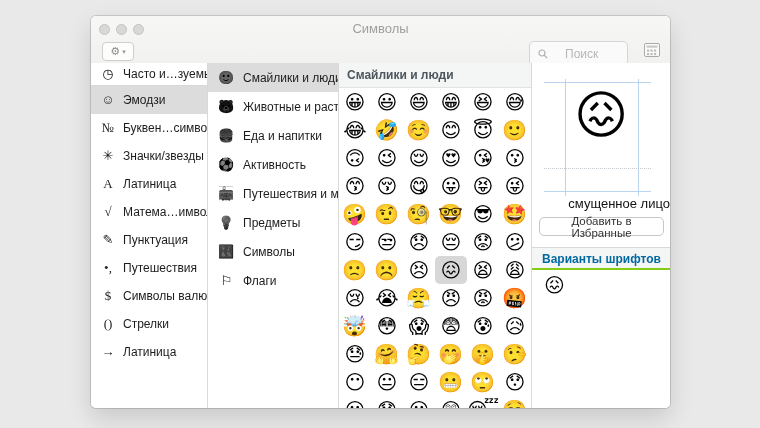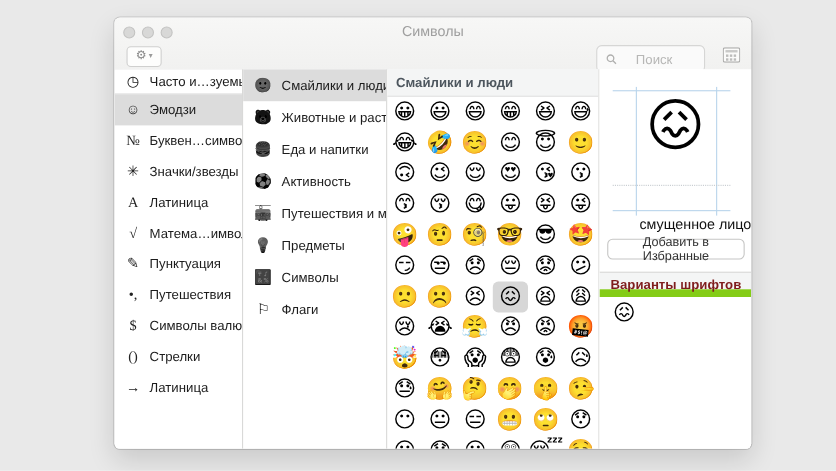--- a/index.html
+++ b/index.html
@@ -2,21 +2,21 @@
 <html><head>
 <meta charset="utf-8">
 <style>
   html,body{margin:0;padding:0;}
   body{
     width:760px;height:428px;background:#e9e9e9;overflow:hidden;
     font-family:"Liberation Sans","DejaVu Sans",sans-serif;
     -webkit-font-smoothing:antialiased;
   }
   .window{
-    position:absolute;left:104px;top:16px;width:579px;height:392px;
+    position:absolute;left:91px;top:16px;width:579px;height:392px;
     background:#ffffff;border-radius:5px;overflow:hidden;
     box-shadow:0 0 0 1px rgba(0,0,0,.14), 0 10px 24px rgba(0,0,0,.14);
   }
   
   .titlebar{
     position:absolute;left:0;top:0;right:0;height:47px;
     background:linear-gradient(#f7f7f6,#f1f1f0);
     border-bottom:1px solid #d2d2d2;
   }
   .traffic{position:absolute;top:8px;left:8px;display:flex;gap:6px;}
@@ -74,22 +74,22 @@
   .big-emoji{position:absolute;left:15px;top:26px;width:108px;text-align:center;font-size:52px;line-height:1;}
   .char-name{position:absolute;left:0;top:133px;width:100%;text-align:right;font-size:13px;font-weight:500;color:#111;}
   .fav-btn{
     position:absolute;left:7px;top:154px;width:125px;height:19px;box-sizing:border-box;
     background:#fff;border:1px solid #c6c6c5;border-radius:5px;
     font-size:11.5px;color:#333;display:flex;align-items:center;justify-content:center;
     font-family:inherit;
   }
   .variants-header{
     position:absolute;left:0;top:184px;width:100%;height:23px;box-sizing:border-box;
-    background:#f4f5f5;border-top:1px solid #d9d9d8;border-bottom:7px solid #84cc16;
-    font-size:12px;font-weight:bold;color:#7f1d1d;line-height:22px;padding-left:10px;
+    background:#f4f5f5;border-top:1px solid #d9d9d8;border-bottom:2px solid #84cc16;
+    font-size:12px;font-weight:bold;color:#0369a1;line-height:22px;padding-left:10px;
   }
   .variant-emoji{position:absolute;left:12px;top:212px;font-size:20px;line-height:1;}
   .icon-svg{display:block;}
 </style>
 </head>
 <body>
 
 <div class="window">
 
   <div class="titlebar">

